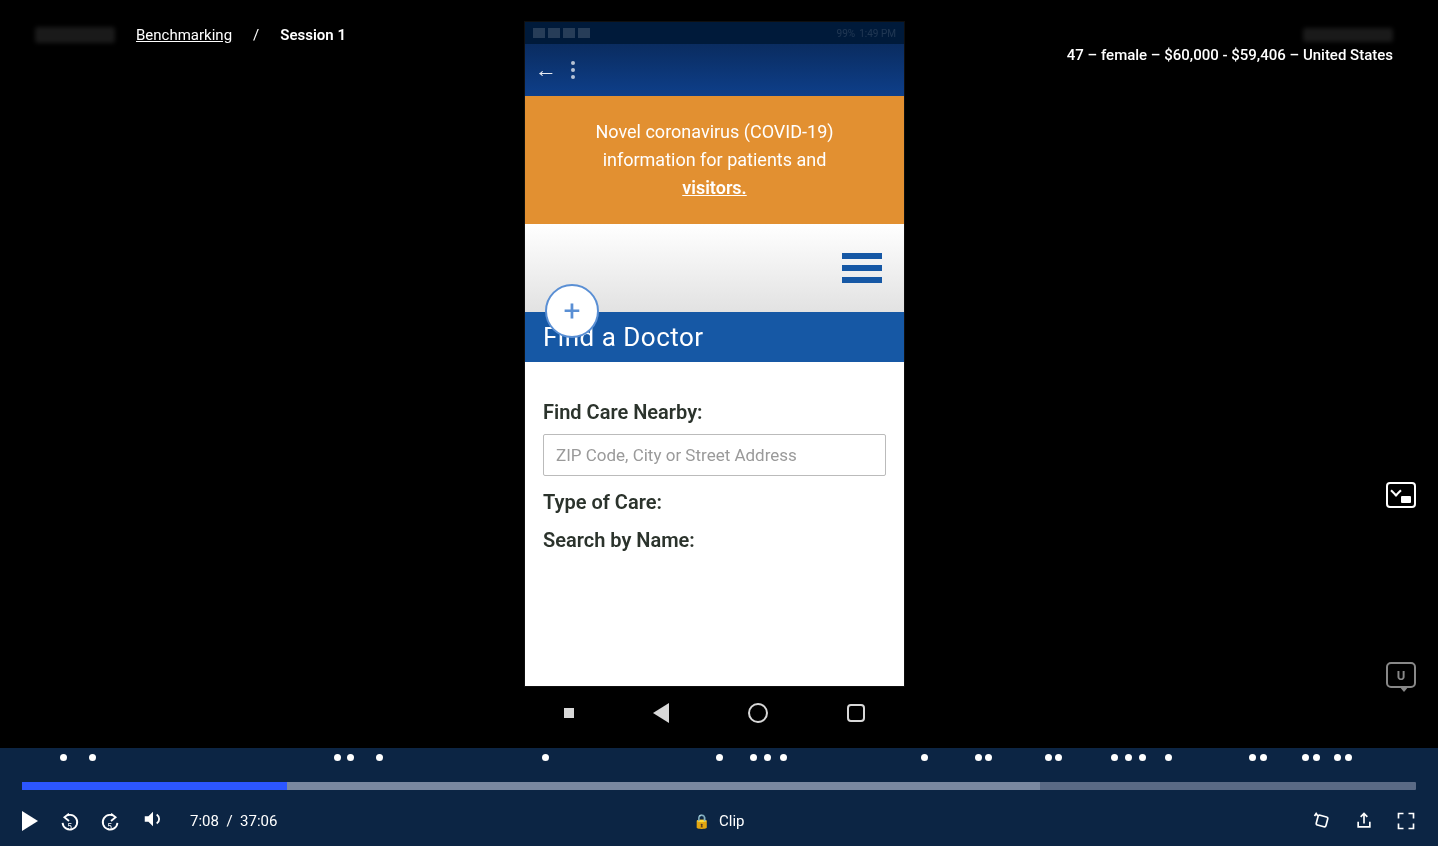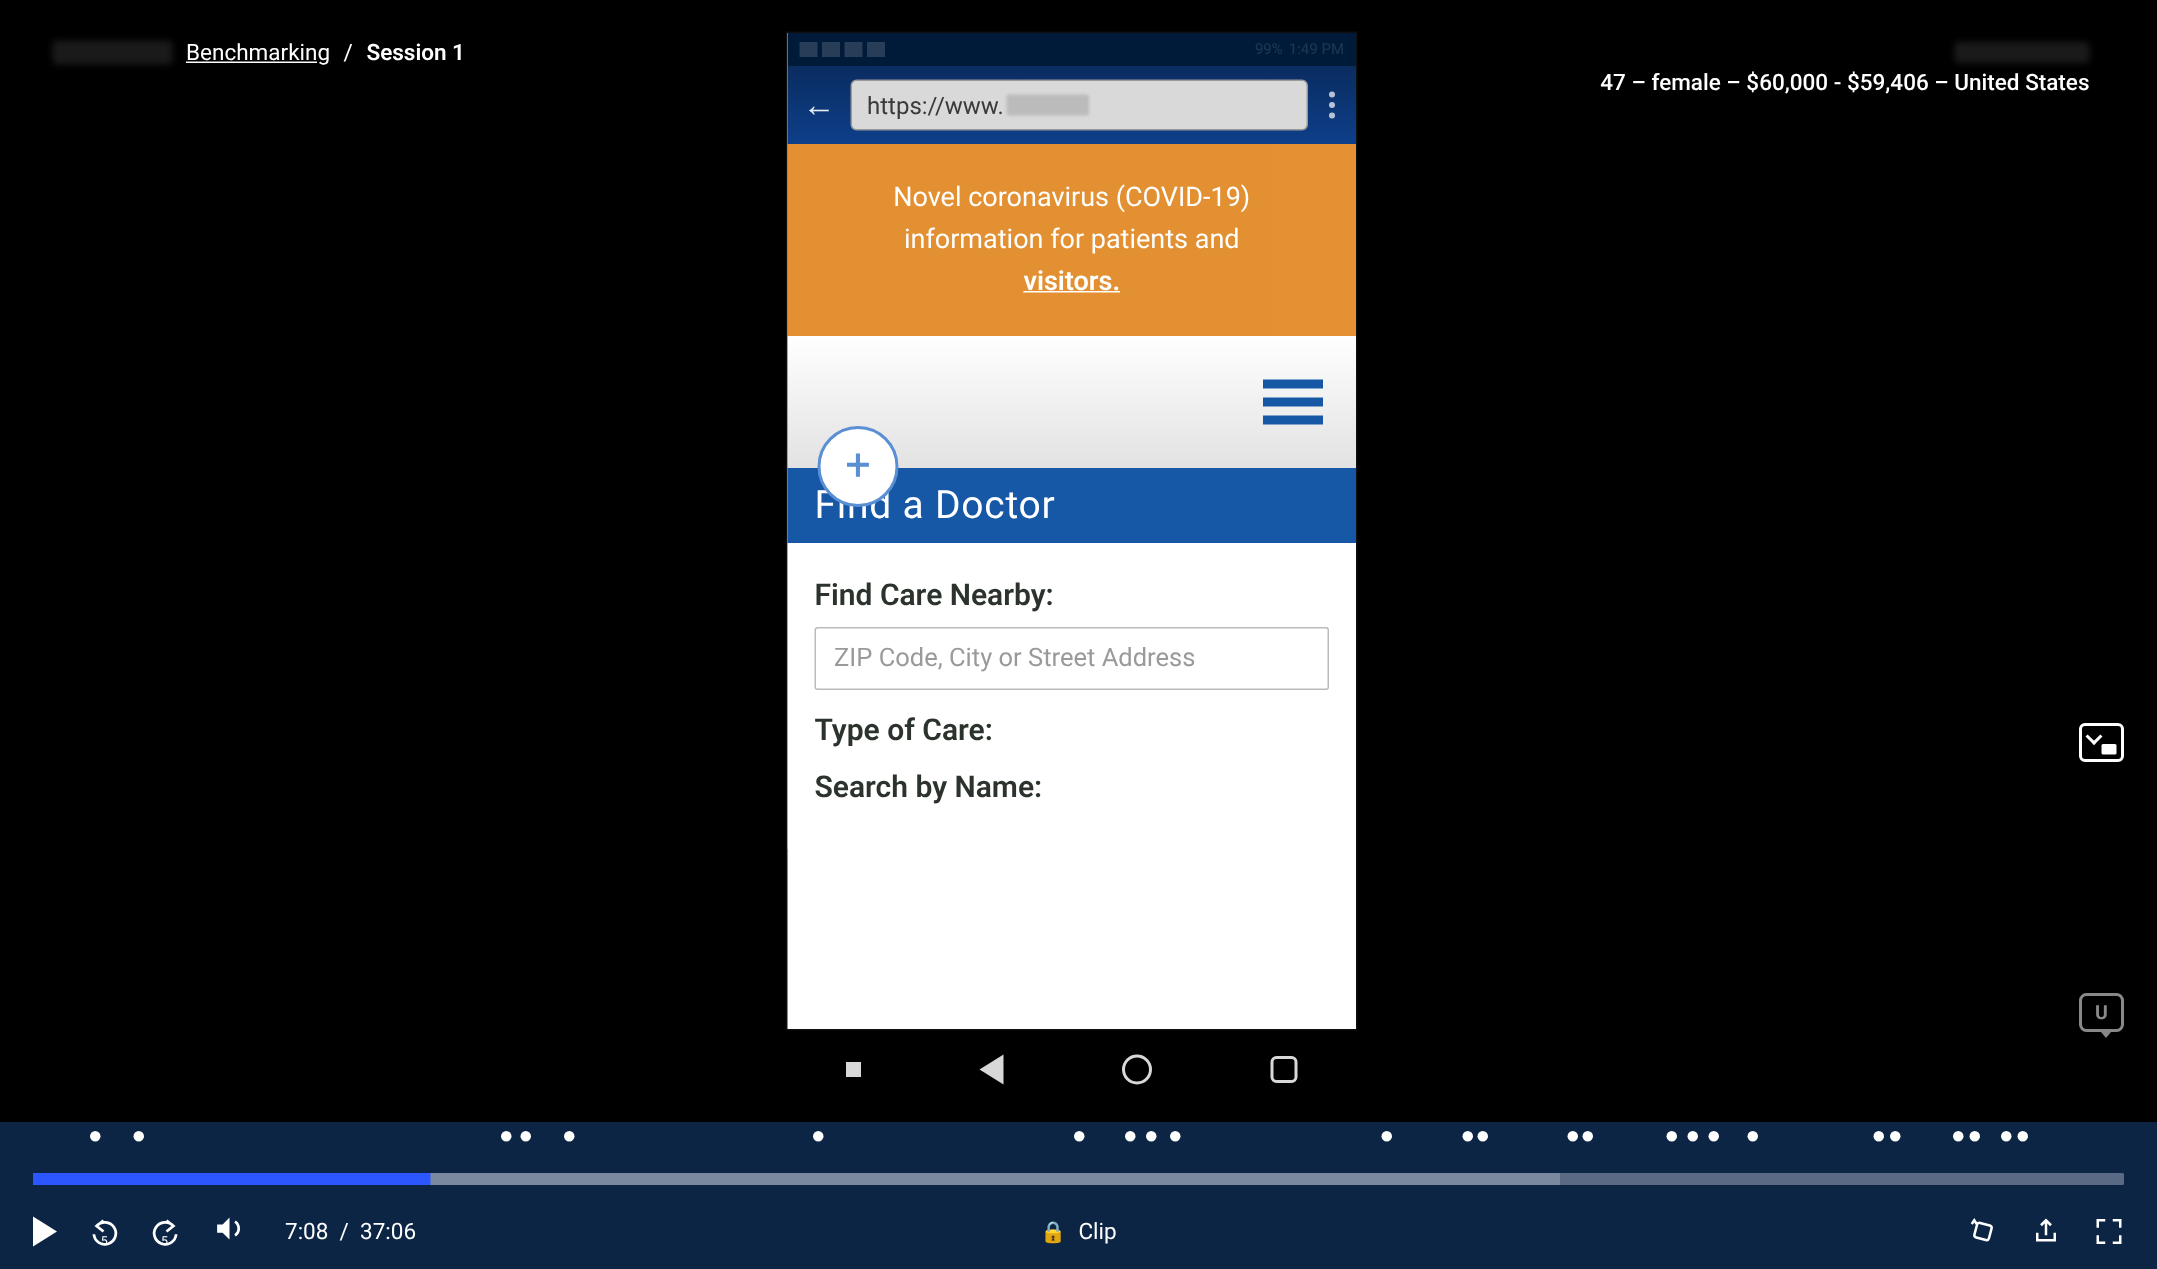--- a/index.html
+++ b/index.html
@@ -1,17 +1,17 @@
 <!DOCTYPE html>
 <html><head>
 <meta charset="utf-8">
 <style>
 *{margin:0;padding:0;box-sizing:border-box;font-family:-apple-system,BlinkMacSystemFont,"Segoe UI",Roboto,sans-serif}
 body{background:#000;width:1438px;height:846px;overflow:hidden;position:relative;color:#fff}
-.top-bar{position:absolute;top:26px;left:35px;display:flex;align-items:center;gap:9px;font-size:15px}
+.top-bar{position:absolute;top:26px;left:35px;display:flex;align-items:center;gap:21px;font-size:15px}
 .redacted-left{width:80px;height:16px;background:#1a1a1a;border-radius:3px;filter:blur(2px)}
 .bc-link{text-decoration:underline;color:#fff}
 .bc-sep{color:#fff}
 .bc-current{font-weight:600;color:#fff}
 .top-right{position:absolute;top:28px;right:45px;text-align:right;font-size:15px}
 .redacted-right{width:90px;height:14px;background:#1a1a1a;border-radius:3px;filter:blur(2px);margin-left:auto;margin-bottom:4px}
 .demo-line{white-space:nowrap;font-weight:500}
 .phone{position:absolute;left:525px;top:22px;width:379px;height:664px;background:#fff;overflow:hidden;box-shadow:0 0 0 1px rgba(255,255,255,.06)}
 .android-status{height:22px;background:linear-gradient(#001a3a,#001a3a);display:flex;align-items:center;justify-content:space-between;padding:0 8px;font-size:10px;color:rgba(255,255,255,.35)}
 .status-icons-left{display:flex;gap:3px;opacity:.3}
@@ -25,21 +25,21 @@
 .menu-dots div{margin:3px 0;width:4px;height:4px;background:rgba(255,255,255,.7);border-radius:50%}
 .covid-banner{background:#e18b27;color:#fff;text-align:center;padding:22px 20px;font-size:18px;line-height:1.55;opacity:.95}
 .covid-banner .link-part{text-decoration:underline;font-weight:600}
 .site-header{height:88px;background:linear-gradient(#fff,#e2e2e2);display:flex;align-items:center;justify-content:flex-end;padding:0 22px;position:relative}
 .hamburger{display:flex;flex-direction:column;gap:6px;cursor:pointer}
 .hamburger span{width:40px;height:6px;background:#1658a5}
 .plus-fab{position:absolute;left:20px;bottom:-26px;width:54px;height:54px;background:#fff;border:2px solid #5a8fd4;border-radius:50%;display:flex;align-items:center;justify-content:center;font-size:30px;color:#5a8fd4;z-index:2}
 .blue-header{background:#1658a5;color:#fff;padding:10px 18px;font-size:26px;font-weight:400;letter-spacing:.5px}
 .form-area{padding:20px 18px;background:#fff}
 .form-label{font-size:20px;font-weight:600;color:#2b332c;margin:14px 0 10px}
-.form-label:first-child{margin-top:2px}
+.form-label:first-child{margin-top:18px}
 .text-input{width:100%;height:42px;border:1px solid #bbb;border-radius:2px;padding:0 12px;font-size:17px;color:#333}
 .text-input::placeholder{color:#9a9a9a}
 .android-nav{position:absolute;left:525px;top:692px;width:379px;height:42px;background:#000;display:flex;align-items:center;justify-content:space-around}
 .nav-btn{color:#d8d8d8;display:flex;align-items:center;justify-content:center;cursor:pointer}
 .nav-sq{width:10px;height:10px;background:#d8d8d8}
 .nav-tri{width:0;height:0;border-top:10px solid transparent;border-bottom:10px solid transparent;border-right:16px solid #d8d8d8}
 .nav-circ{width:20px;height:20px;border:2px solid #d8d8d8;border-radius:50%}
 .nav-rsq{width:18px;height:18px;border:2px solid #d8d8d8;border-radius:4px}
 .pip-btn{position:absolute;right:22px;top:482px;width:30px;height:26px;border:2px solid #fff;border-radius:4px;cursor:pointer}
 .pip-btn::after{content:"";position:absolute;right:3px;bottom:3px;width:10px;height:7px;background:#fff;border-radius:1px}
@@ -88,24 +88,20 @@
         <span></span>
     </div>
     <div class="status-right">
       <span>99%</span>
       <span>1:49 PM</span>
     </div>
   </div>
 
   <div class="browser-chrome">
     <div class="back-arrow">←</div>
-    <div class="url-bar">
-      <span>https://www.</span>
-      <span class="url-redact"></span>
-    </div>
     <div class="menu-dots">
         <div></div>
         <div></div>
         <div></div>
       </div>
   </div>
 
   <div class="covid-banner">
     <span>Novel coronavirus (COVID-19)</span><br>
     <span>information for patients and</span><br>

